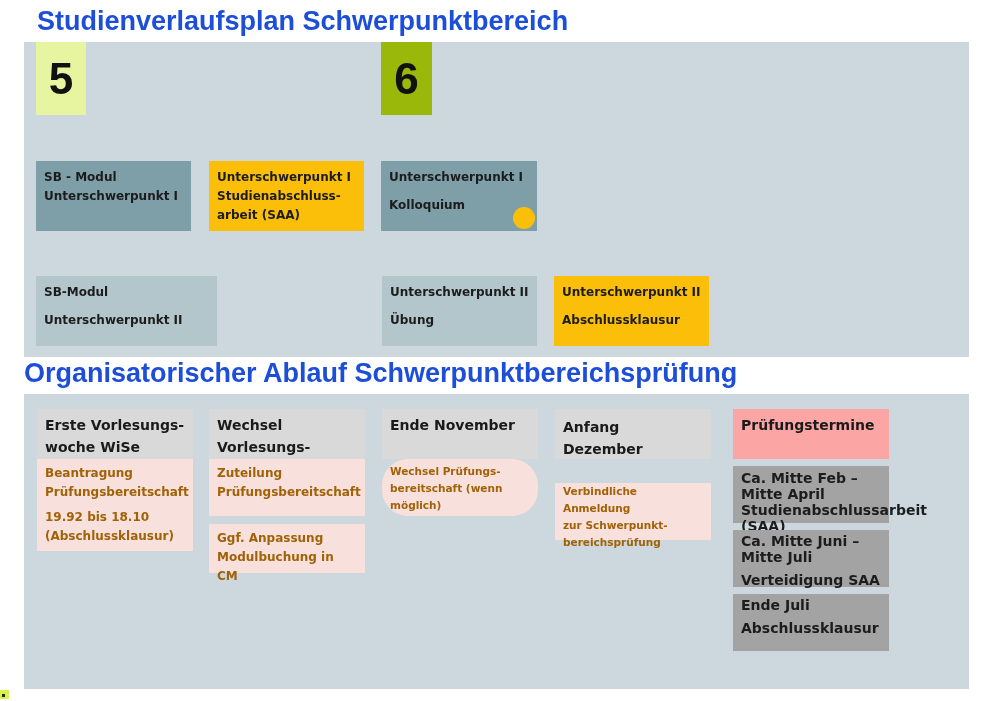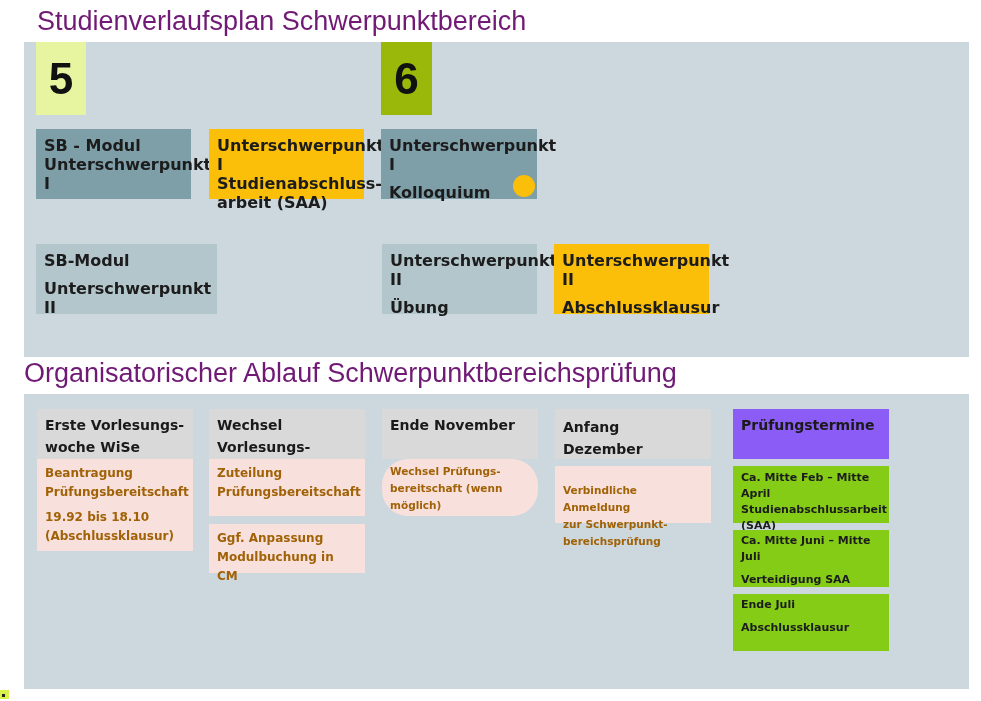--- a/index.html
+++ b/index.html
@@ -1,40 +1,40 @@
 <!DOCTYPE html>
 <html><head>
 <meta charset="utf-8">
 <style>
   * { box-sizing: border-box; margin: 0; padding: 0; }
   html, body { width: 981px; height: 701px; background: #ffffff; overflow: hidden; }
   body { position: relative; font-family: "Liberation Sans", sans-serif; color: #111; }
 
   .title {
-    position: absolute; font-weight: normal; color: #701a75;
+    position: absolute; font-weight: bold; color: #1d4ed8;
     font-family: "Liberation Sans", sans-serif; letter-spacing: 0px;
   }
   #title1 { left: 37px; top: 6px; font-size: 27px; }
   #title2 { left: 24px; top: 358px; font-size: 27px; }
 
   .panel { position: absolute; background: #ccd8de; }
   #panel1 { left: 24px; top: 42px; width: 945px; height: 315px; }
   #panel2 { left: 24px; top: 394px; width: 945px; height: 295px; }
 
   .sem {
     position: absolute; display: flex; align-items: center; justify-content: center;
     font-family: "Liberation Sans", sans-serif; font-weight: bold; font-size: 44px; color: #111;
   }
   #sem5 { left: 36px; top: 42px; width: 50px; height: 73px; background: #e8f5a0; }
   #sem6 { left: 381px; top: 42px; width: 51px; height: 73px; background: #9ab80a; }
 
   .box {
     position: absolute; padding: 7px 8px;
-    font-family: "DejaVu Sans", sans-serif; font-weight: bold; font-size: 16px;
-    line-height: 19px; color: #1c1c1c;
+    font-family: "DejaVu Sans", sans-serif; font-weight: bold; font-size: 12px;
+    line-height: 19px; color: #1c1c1c; margin-top: 32px;
   }
   .box .line { display: block; }
   .box.spaced .line + .line { margin-top: 9px; }
 
   .dark { background: #7e9ea8; }
   .light { background: #b2c6cc; }
   .yellow { background: #fbbf0a; }
 
   #m1 { left: 36px; top: 129px; width: 155px; height: 70px; }
   #m2 { left: 209px; top: 129px; width: 155px; height: 70px; }
@@ -59,30 +59,30 @@
     line-height: 19px; color: #a16207; padding: 5px 8px;
   }
   .step.small { font-size: 10.5px; line-height: 17px; padding-top: 5px; }
   .step .line { display: block; }
   .step .gap { margin-top: 6px; }
 
   #h1 { left: 37px; top: 409px; width: 156px; height: 50px; }
   #h2 { left: 209px; top: 409px; width: 156px; height: 50px; }
   #h3 { left: 382px; top: 409px; width: 156px; height: 50px; font-size: 14px; }
   #h4 { left: 555px; top: 409px; width: 156px; height: 50px; padding-top: 7px; }
-  #h5 { left: 733px; top: 409px; width: 156px; height: 50px; background: #8b5cf6; }
+  #h5 { left: 733px; top: 409px; width: 156px; height: 50px; background: #fca5a5; }
 
   #s1 { left: 37px; top: 459px; width: 156px; height: 92px; }
   #s2 { left: 209px; top: 459px; width: 156px; height: 57px; }
   #s3 { left: 209px; top: 524px; width: 156px; height: 49px; }
   #s4 { left: 382px; top: 459px; width: 156px; height: 57px; padding-top: 4px; border-radius: 26px; }
-  #s5 { left: 555px; top: 466px; width: 156px; height: 57px; padding-top: 16px; }
+  #s5 { left: 555px; top: 483px; width: 156px; height: 57px; padding-top: 0; }
 
-  .pink { position: absolute; background: #84cc16; padding: 4px 8px;
-    font-family: "DejaVu Sans", sans-serif; font-weight: bold; font-size: 11px;
+  .pink { position: absolute; background: #a3a3a3; padding: 4px 8px;
+    font-family: "DejaVu Sans", sans-serif; font-weight: bold; font-size: 14px;
     line-height: 16px; color: #1c1c1c; }
   .pink .line { display: block; }
   .pink.spaced .line + .line { margin-top: 7px; }
   #p1 { left: 733px; top: 466px; width: 156px; height: 57px; }
   #p2 { left: 733px; top: 530px; width: 156px; height: 57px; padding-top: 3px; }
   #p3 { left: 733px; top: 594px; width: 156px; height: 57px; padding-top: 3px; }
 
   #marker { position: absolute; left: 0px; top: 690px; width: 9px; height: 9px; background: #d8f24a; }
   #marker::after { content: ""; position: absolute; left: 2px; top: 4px; width: 3px; height: 3px; background: #222; }
 </style>

